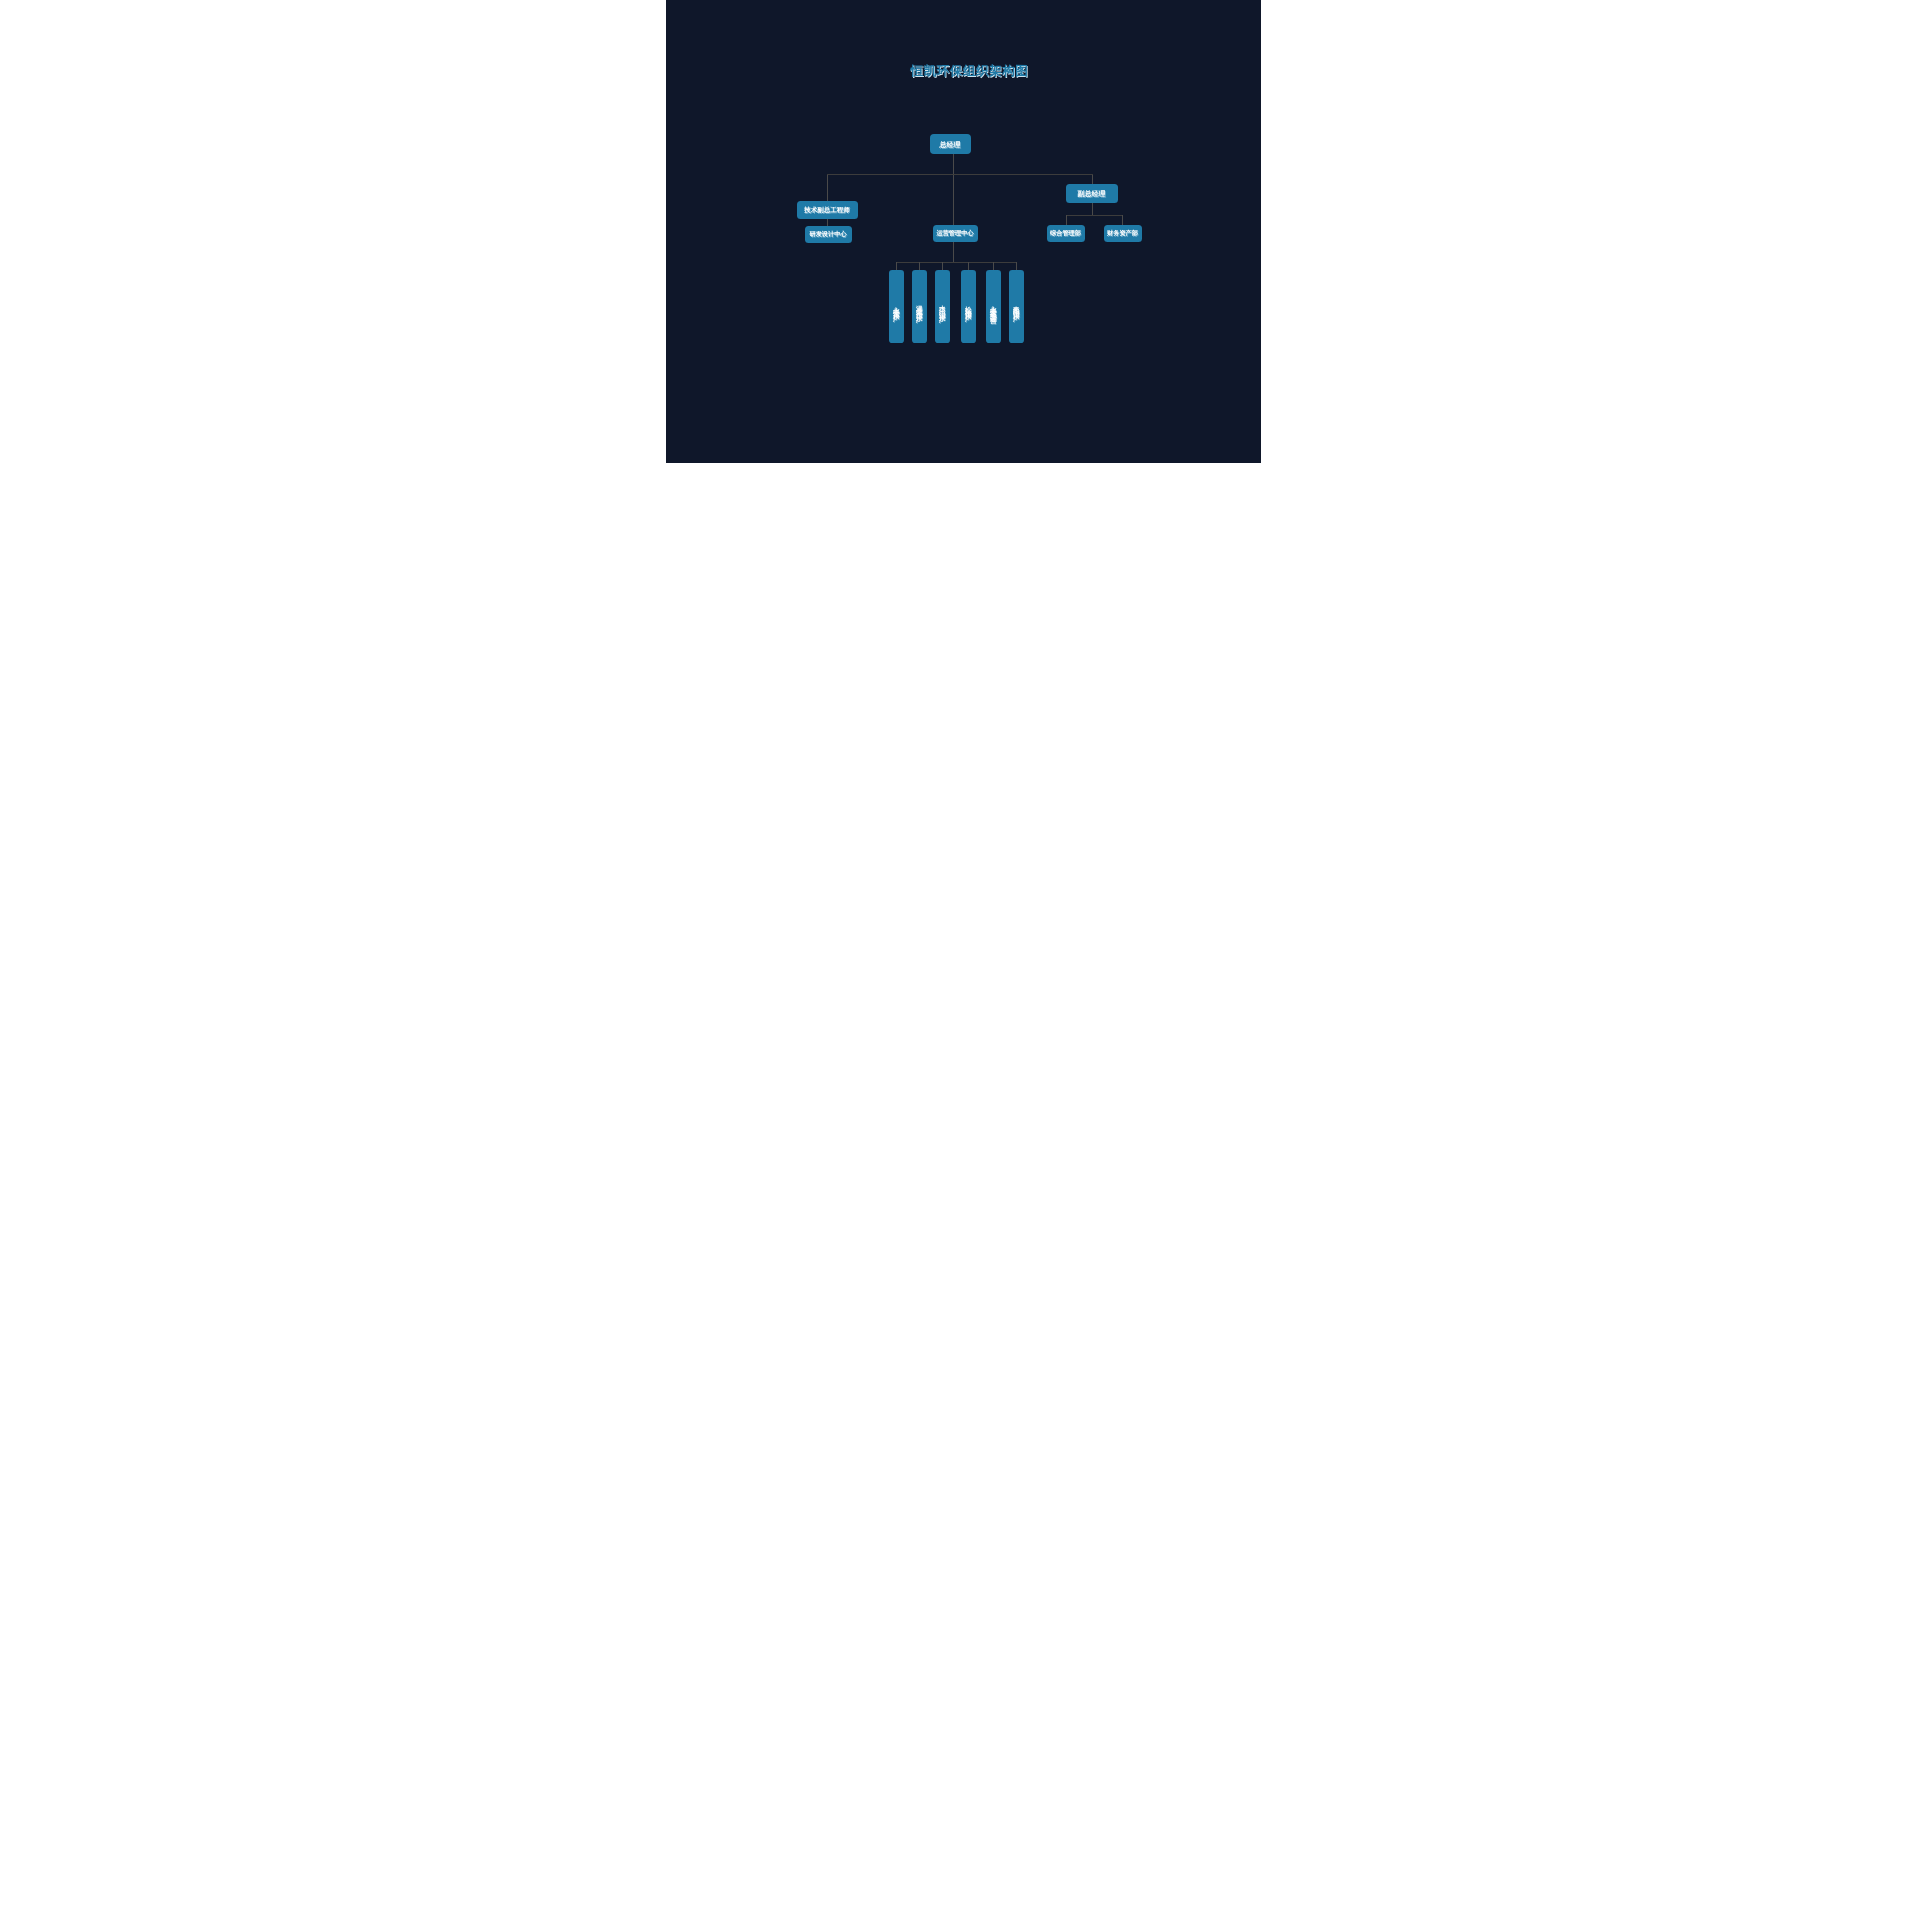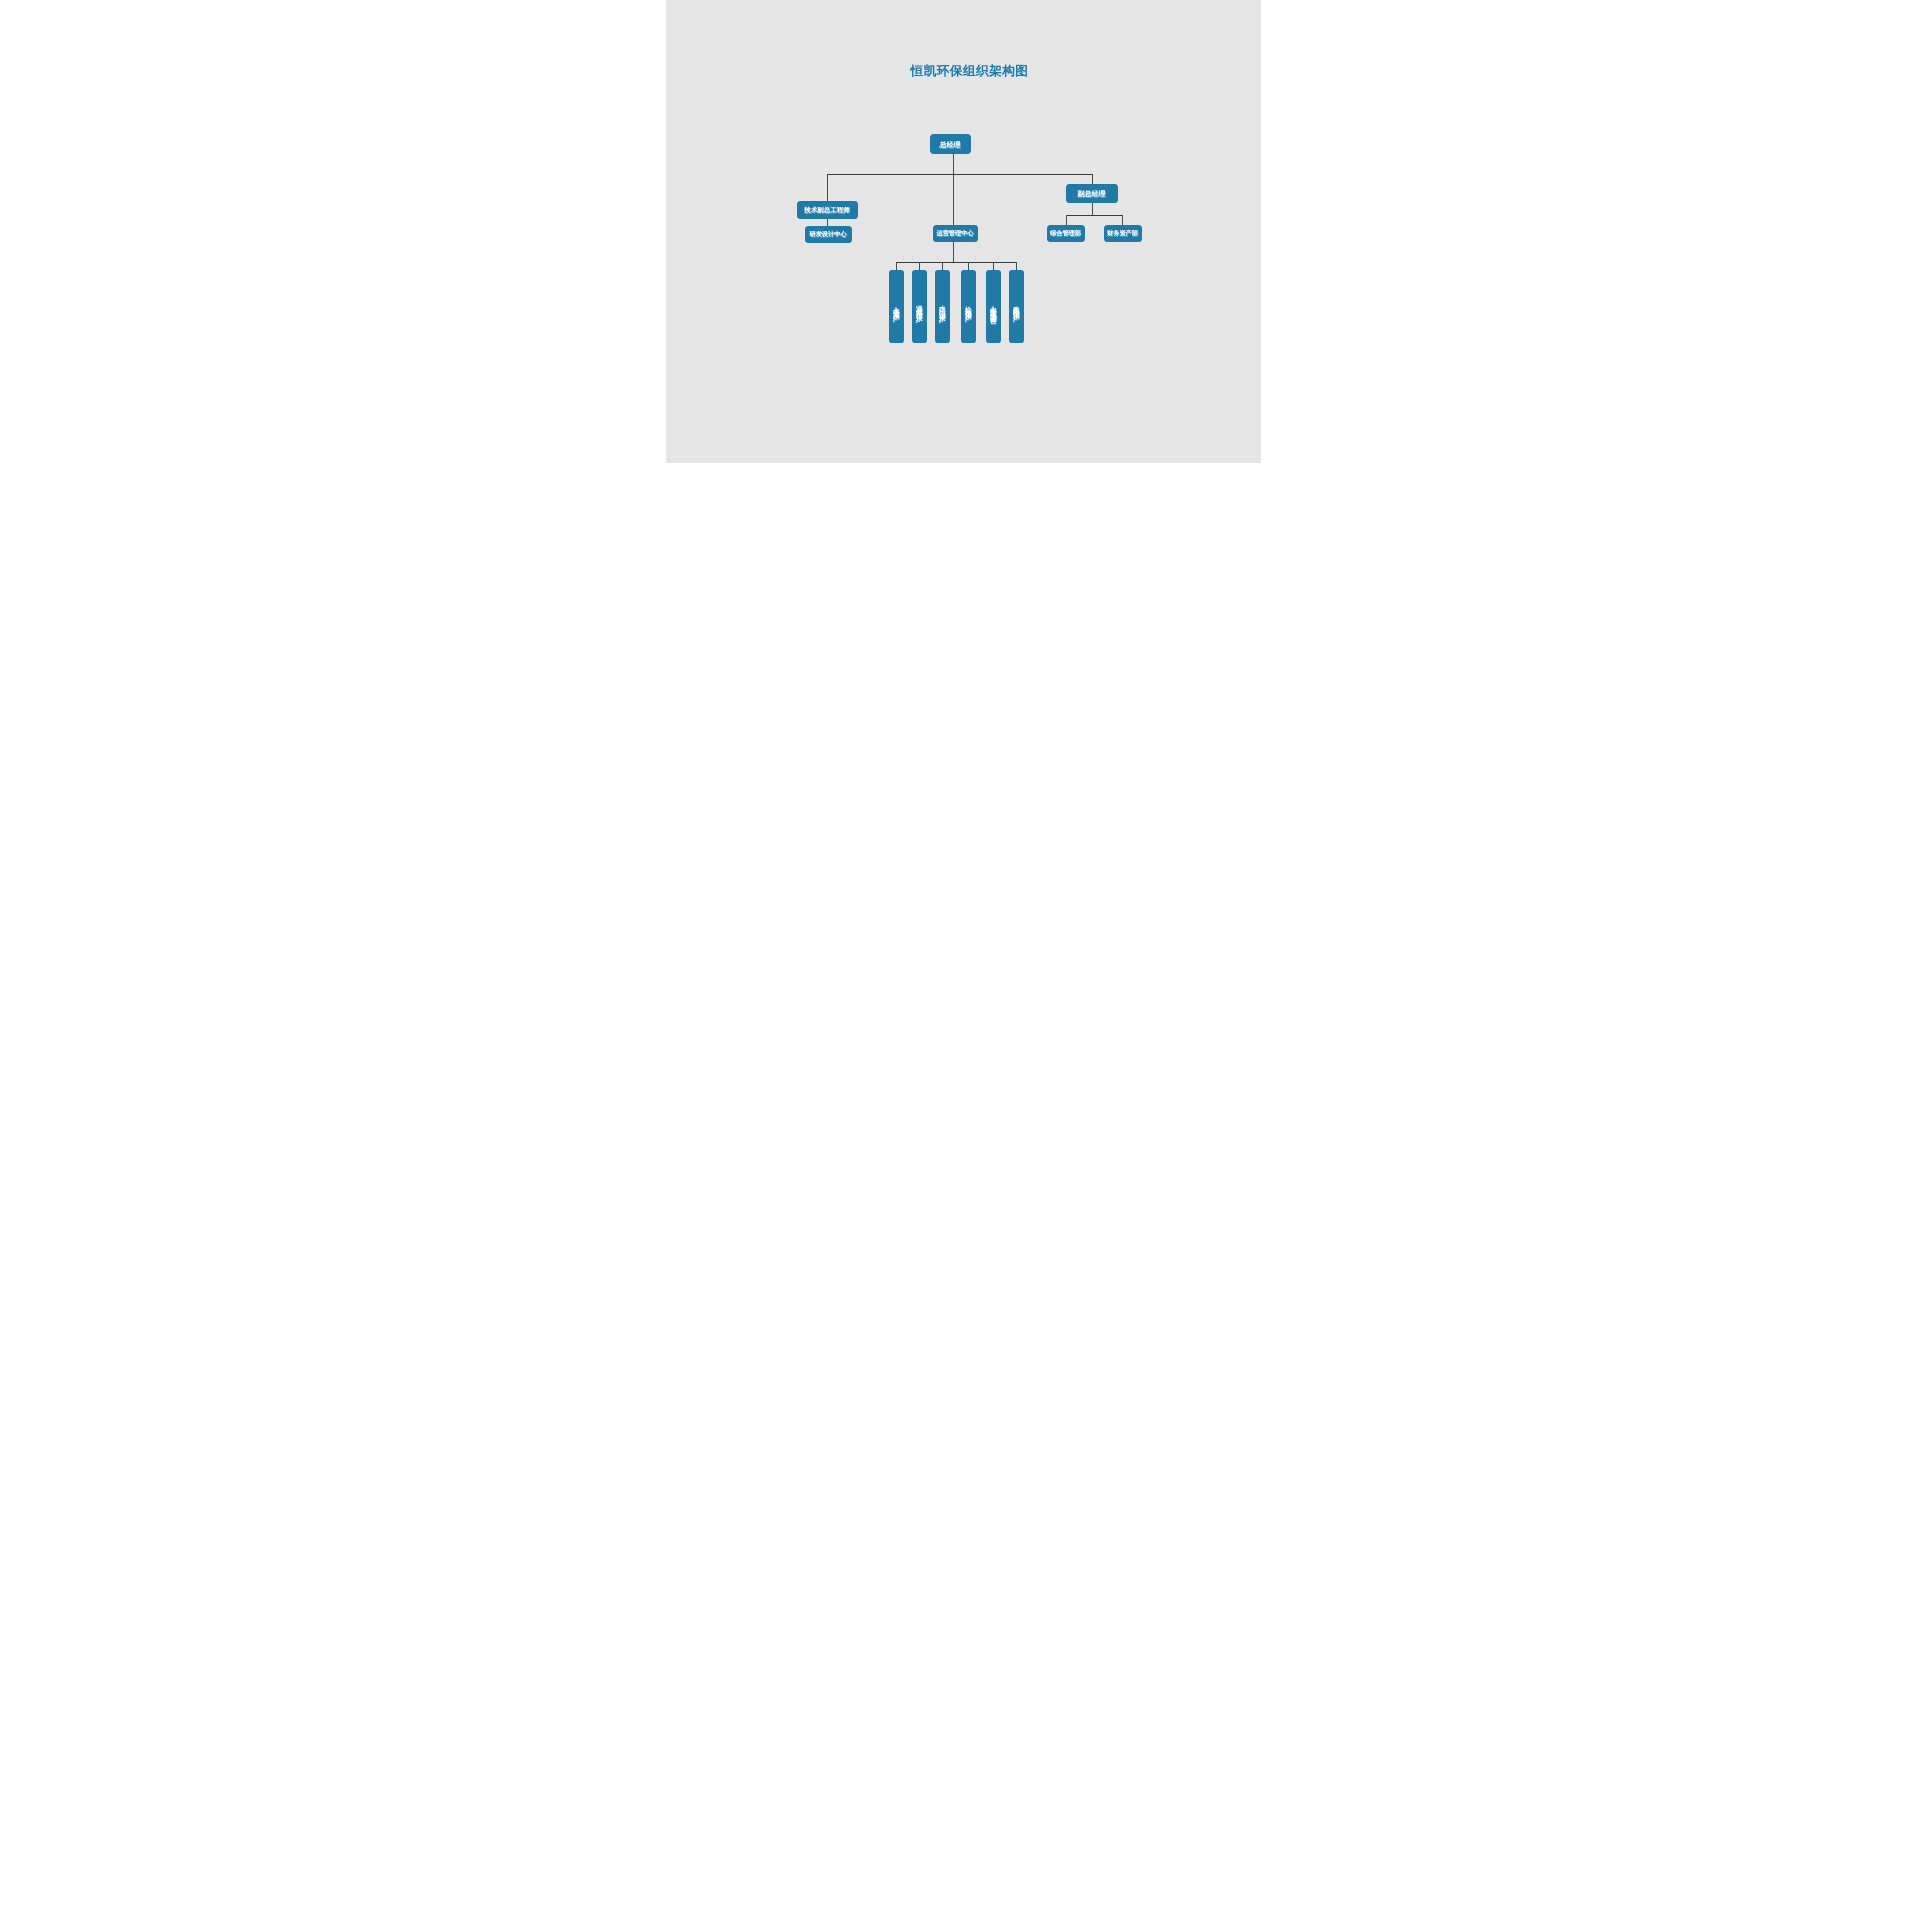--- a/index.html
+++ b/index.html
@@ -2,21 +2,21 @@
 <html lang="zh" style="font-size:6.2px"><head>
 <meta charset="utf-8">
 <title>恒凯环保组织架构图</title>
 <style>
   html,body{margin:0;padding:0;background:#ffffff;}
   body{font-family:"Liberation Sans","DejaVu Sans",sans-serif;}
   .stage{
     position:relative;
     width:595px;height:463px;
     margin:0 auto;
-    background:#e5e5e5;
+    background:#0f172a;
     overflow:hidden;
   }
   .chart-title{
     position:absolute;
     left:304px;top:63px;
     transform:translateX(-50%);
     white-space:nowrap;
     font-size:12.7px;
     font-weight:700;
     letter-spacing:0.4px;

